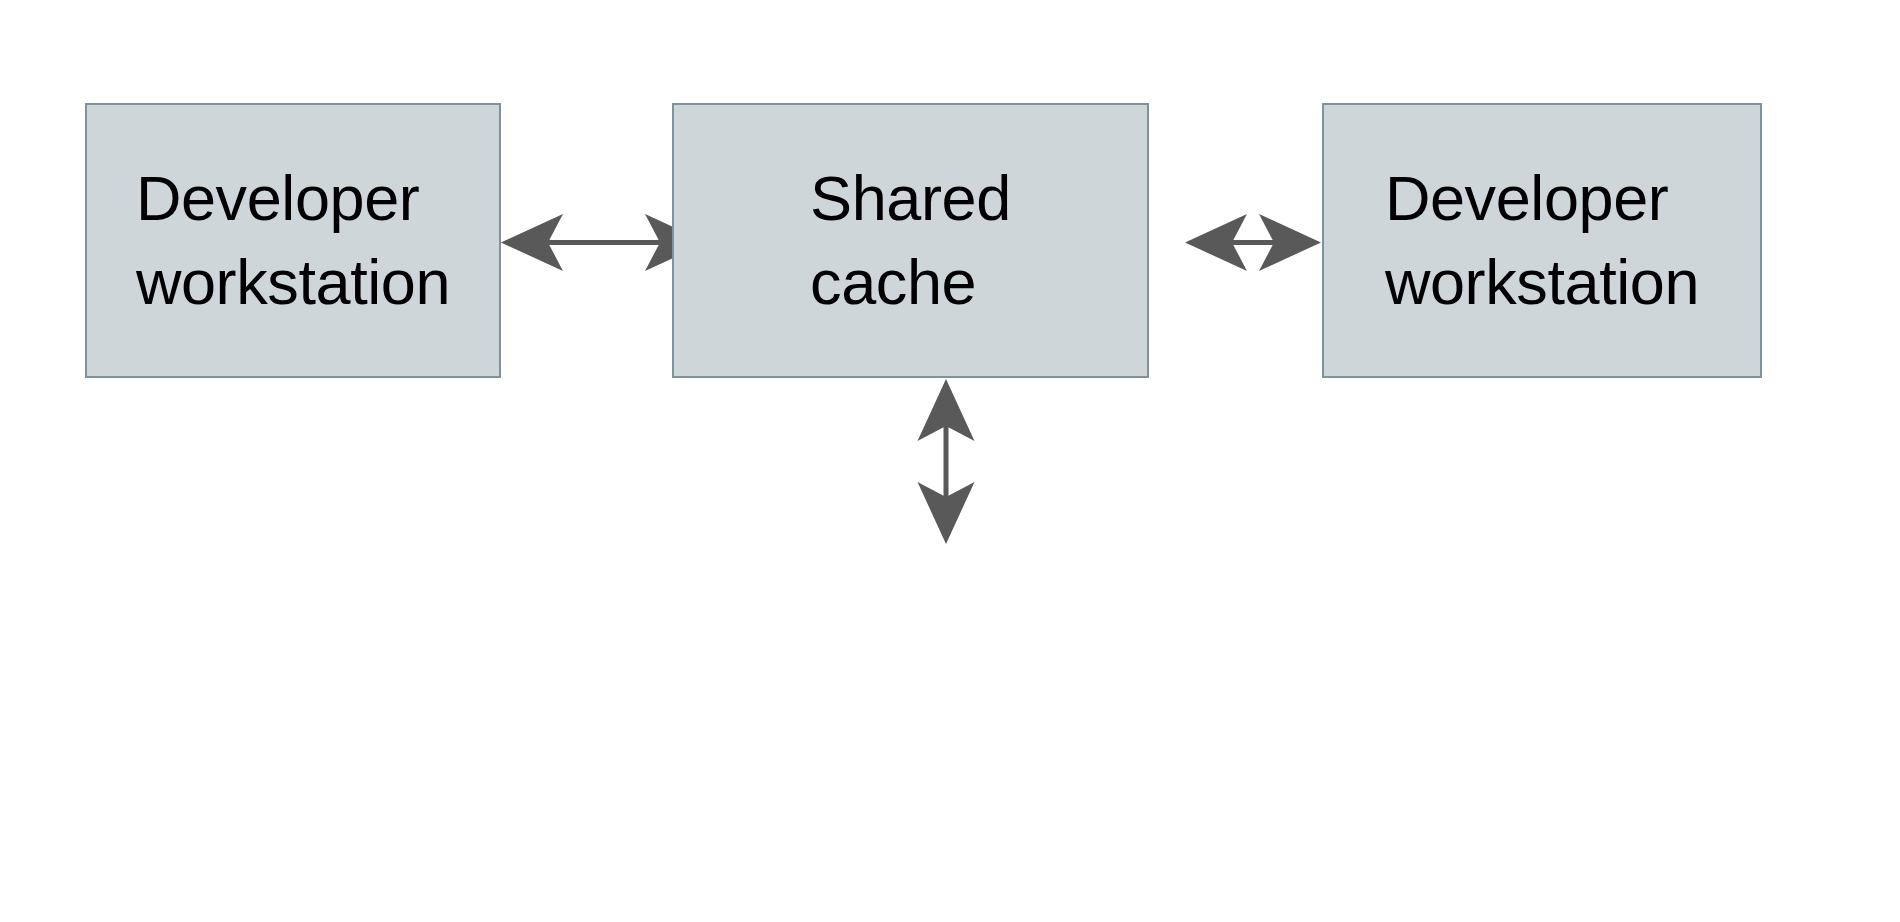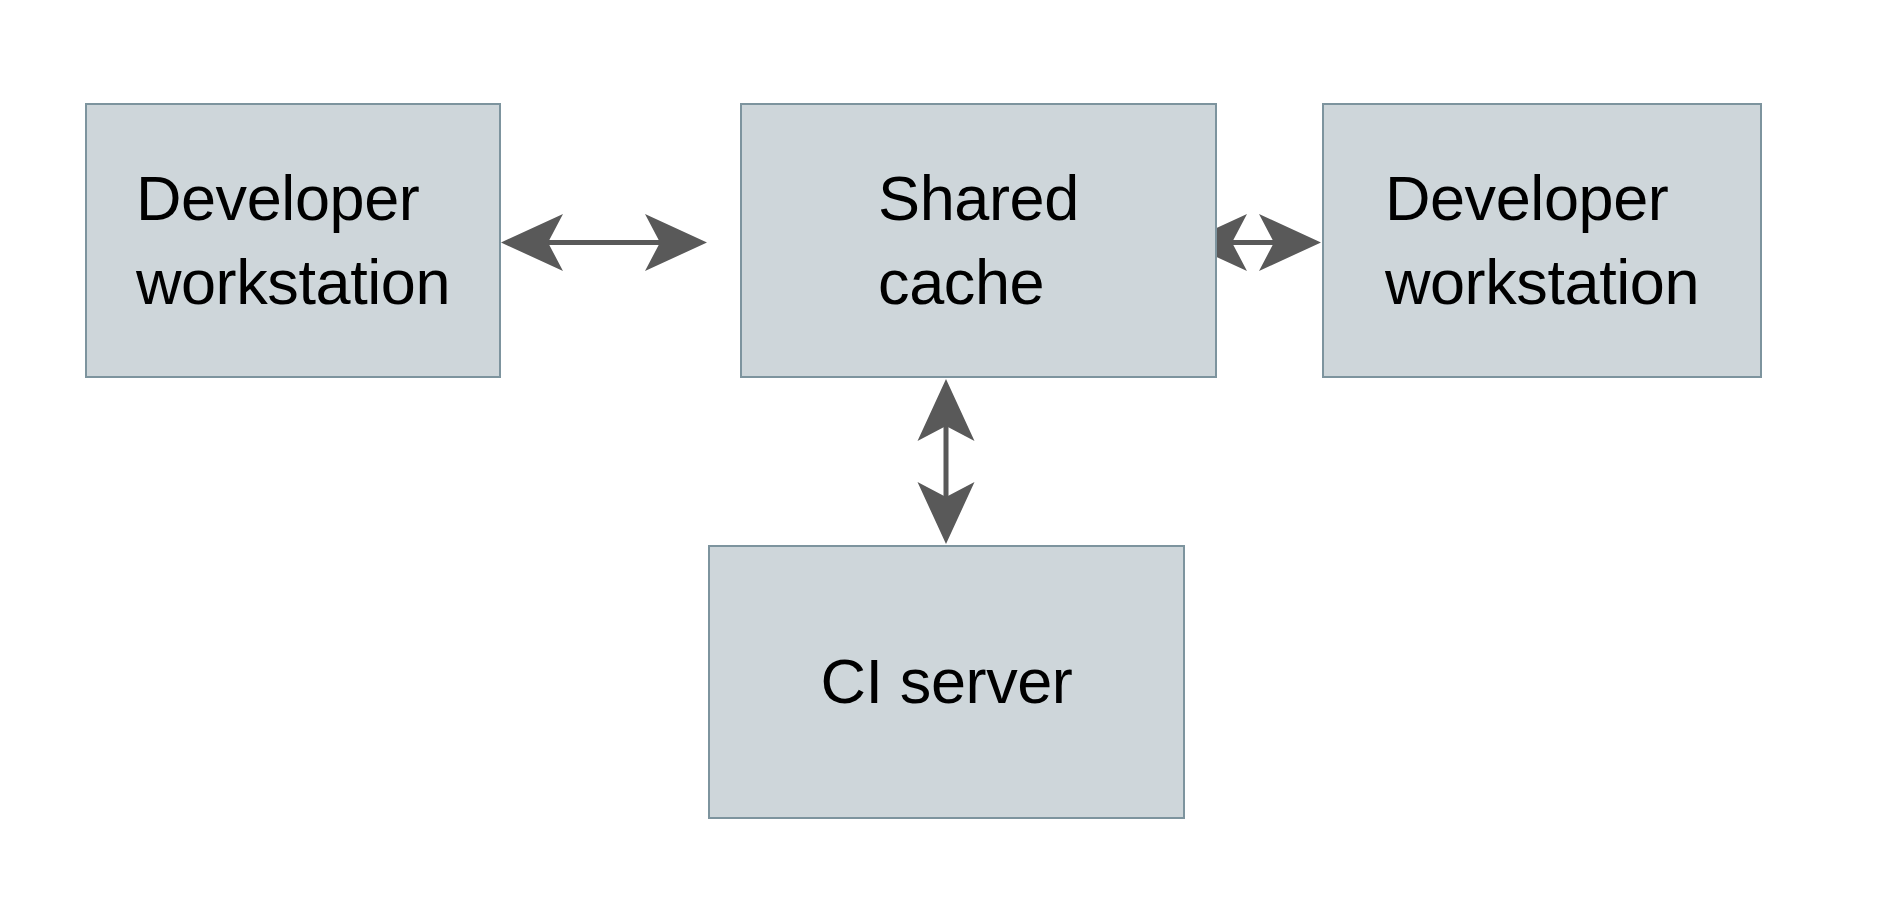--- a/index.html
+++ b/index.html
@@ -40,21 +40,21 @@
     color: #000000;
     font-size: 63px;
     line-height: 1.32;
     font-weight: 400;
     letter-spacing: -0.4px;
     white-space: pre-line;
     padding: 0 6px;
   }
   
   #node-dev-left  { left: 85px;   top: 103px; width: 416px; height: 275px; }
-  #node-shared    { left: 740px;  top: 103px; width: 477px; height: 275px; }
+  #node-shared    { left: 672px;  top: 103px; width: 477px; height: 275px; }
   #node-dev-right { left: 1322px; top: 103px; width: 440px; height: 275px; }
   #node-ci        { left: 708px;  top: 545px; width: 477px; height: 274px; }
 </style>
 </head>
 <body>
 
 <div id="canvas">
 
   <svg id="edges" viewBox="0 0 1900 922" width="1900" height="922" xmlns="http://www.w3.org/2000/svg">
 
@@ -88,17 +88,14 @@
   <div class="node" id="node-shared">
     <span class="node-label">Shared
 cache</span>
   </div>
 
   <div class="node" id="node-dev-right">
     <span class="node-label">Developer
 workstation</span>
   </div>
 
-  <div class="node" id="node-ci">
-    <span class="node-label">CI server</span>
-  </div>
 
 </div>
 
 </body></html>

